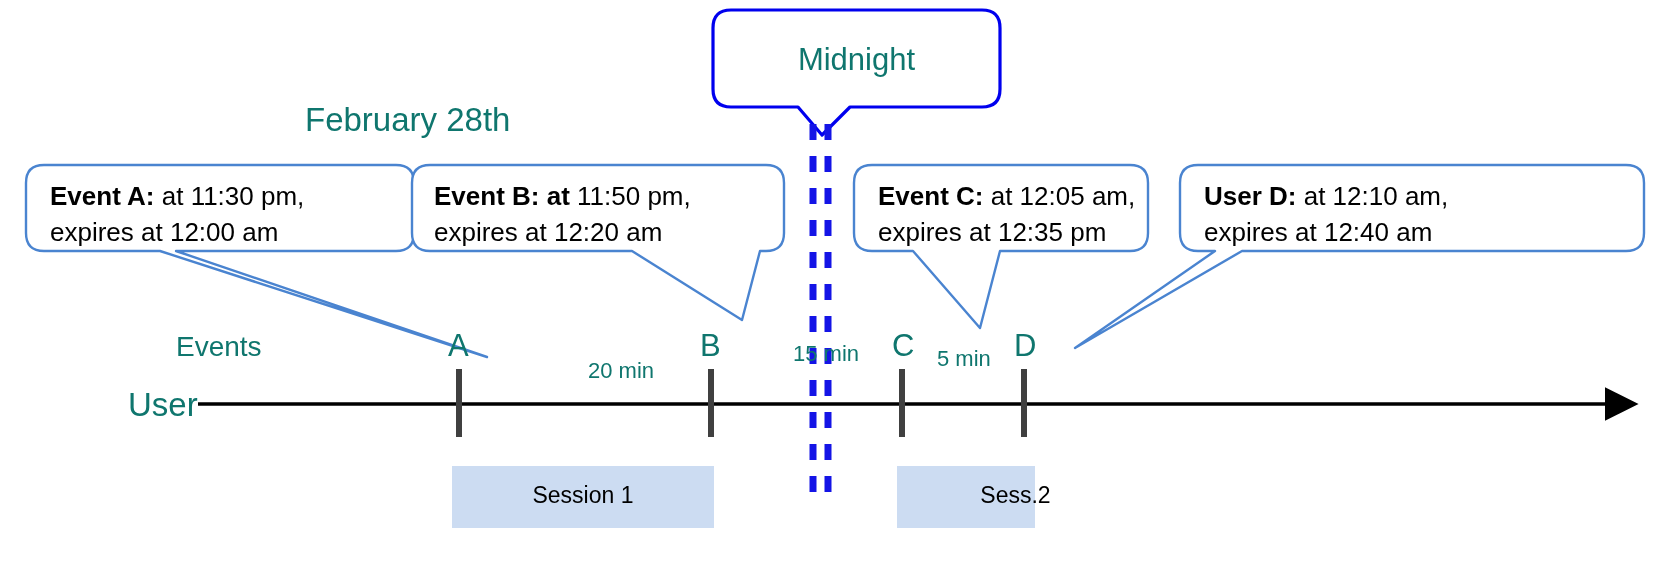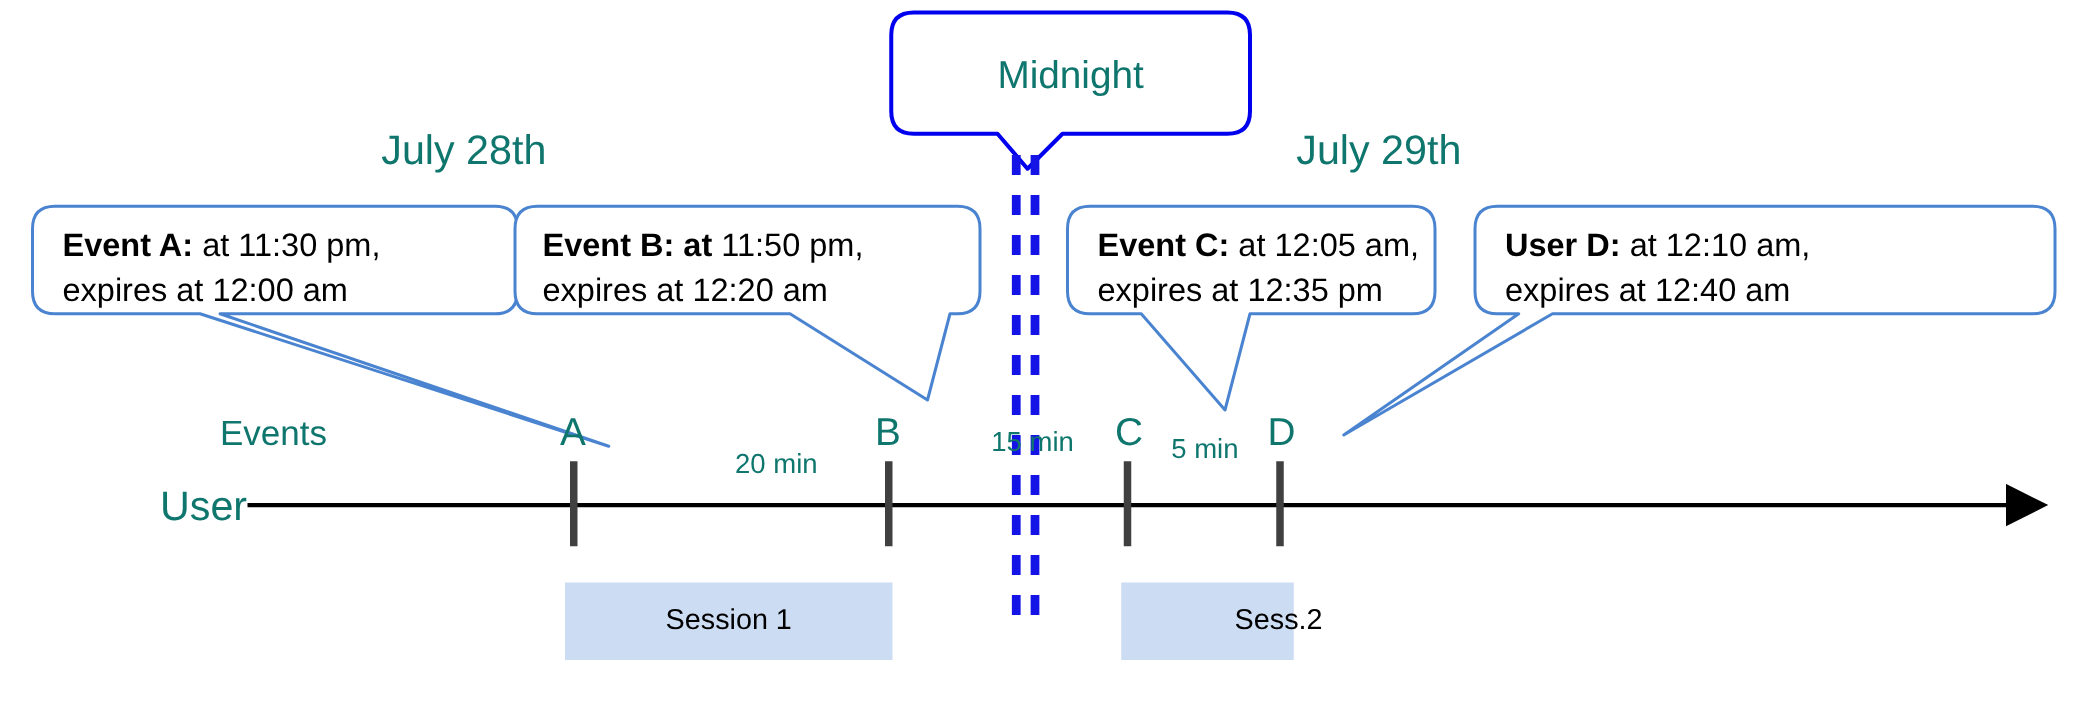--- a/index.html
+++ b/index.html
@@ -112,22 +112,21 @@
     <line x1="711" y1="369" x2="711" y2="437" stroke="#404040" stroke-width="6"></line>
     <line x1="902" y1="369" x2="902" y2="437" stroke="#404040" stroke-width="6"></line>
     <line x1="1024" y1="369" x2="1024" y2="437" stroke="#404040" stroke-width="6"></line>
 
     <rect x="452" y="466" width="262" height="62" fill="#CCDCF2"></rect>
     <rect x="897" y="466" width="138" height="62" fill="#CCDCF2"></rect>
   </svg>
 
   <div class="plain-label midnight-label" style="left:706px; top:42px; width:301px; text-align:center;">Midnight</div>
 
-  <div class="plain-label date-label" style="left:305px; top:101px;">July 28th</div>
-  <div class="plain-label date-label" style="left:1037px; top:101px;">July 29th</div>
+  <div class="plain-label date-label" style="left:305px; top:101px;">February 28th</div>
 
   <div class="callout-text" style="left:50px; top:178px;">
     <div><b>Event A:</b><span> at 11:30 pm,</span></div>
     <div>expires at 12:00 am</div>
   </div>
 
   <div class="callout-text" style="left:434px; top:178px;">
     <div><b>Event B: at</b><span> 11:50 pm,</span></div>
     <div>expires at 12:20 am</div>
   </div>
@@ -149,15 +148,15 @@
   <div class="plain-label marker-label" style="left:448px; top:328px;">A</div>
   <div class="plain-label marker-label" style="left:700px; top:328px;">B</div>
   <div class="plain-label marker-label" style="left:892px; top:328px;">C</div>
   <div class="plain-label marker-label" style="left:1014px; top:328px;">D</div>
 
   <div class="plain-label gap-label" style="left:588px; top:358px;">20 min</div>
   <div class="plain-label gap-label" style="left:793px; top:341px;">15 min</div>
   <div class="plain-label gap-label" style="left:937px; top:346px;">5 min</div>
 
   <div class="session-label" style="left:452px; top:482px; width:262px;">Session 1</div>
-  <div class="session-label" style="left:927px; top:482px; width:131px;text-align:right;">Sess.2</div>
+  <div class="session-label" style="left:950px; top:482px; width:131px;">Sess.2</div>
 
 </div>
 
 </body></html>

